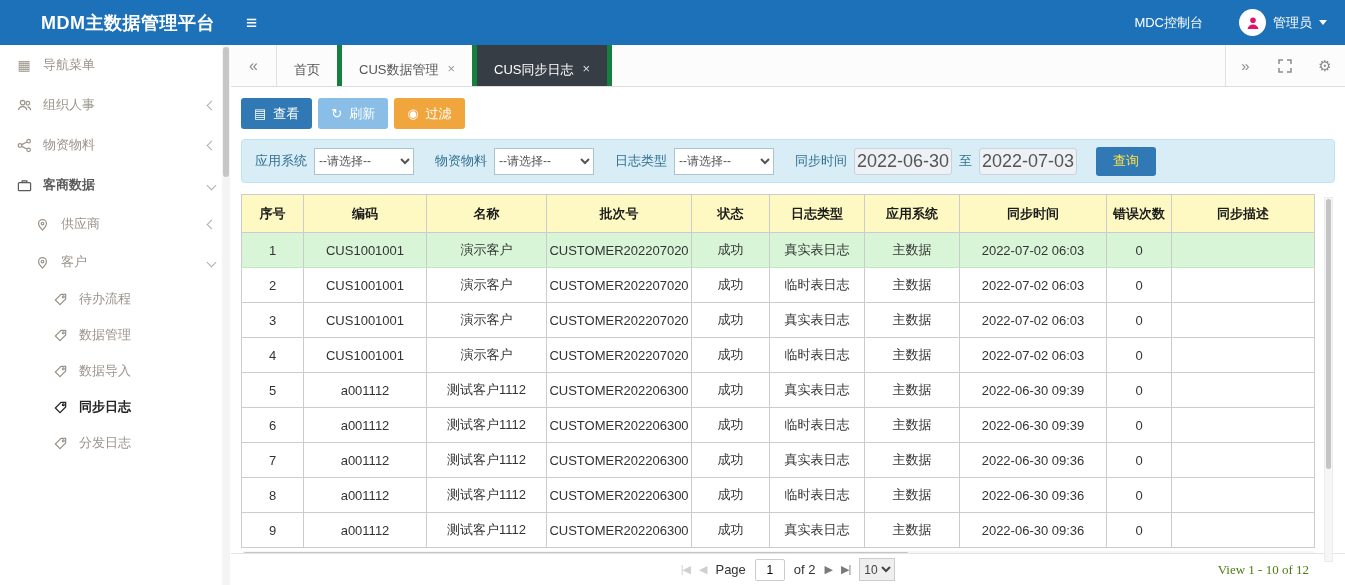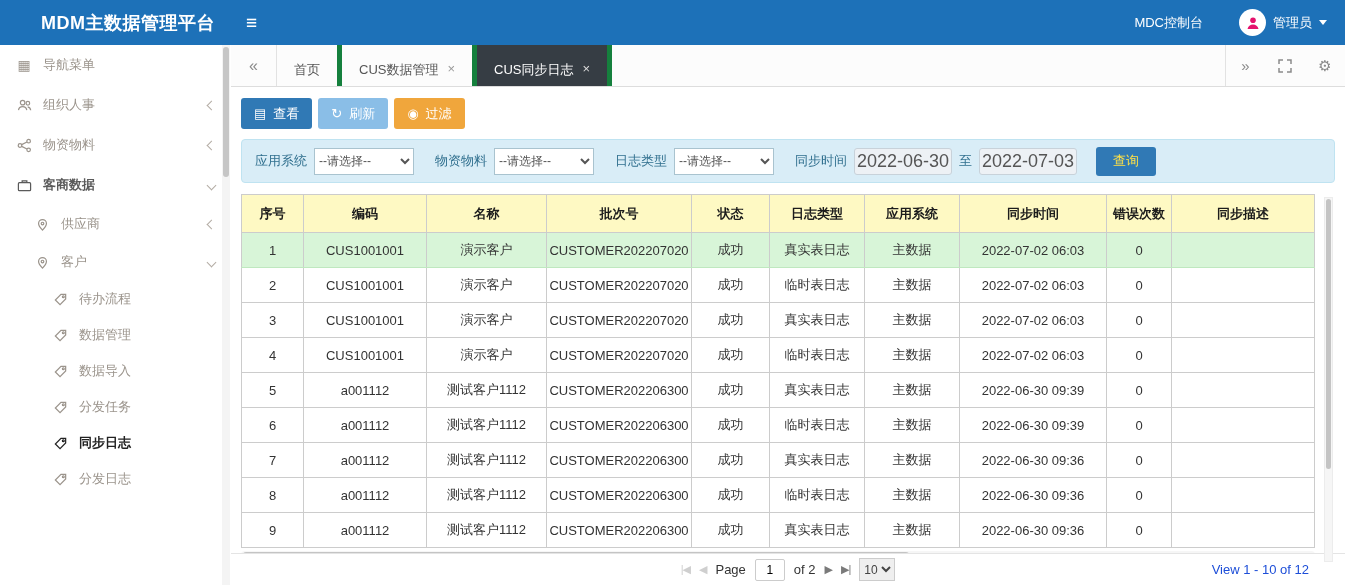--- a/index.html
+++ b/index.html
@@ -80,21 +80,21 @@
 
   
   .pagination { position:absolute; left:0; bottom:0; width:1114px; height:32px; border-top:1px solid #e4e4e4; background:#fff; display:flex; align-items:center; padding:0 16px; }
   .pg-center { margin:0 auto; display:flex; align-items:center; gap:9px; color:#9a9a9a; }
   .pg-btn { font-size:11px; cursor:pointer; letter-spacing:-1px; }
   .pg-btn.disabled { color:#cfcfcf; }
   .pg-btn.enabled { color:#7a7a7a; }
   .pg-text { color:#333; font-size:13px; }
   .page-input { width:30px; height:22px; border:1px solid #ccc; border-radius:2px; text-align:center; font-size:12px; font-family:inherit; }
   .pagesize-select { height:23px; font-size:12px; font-family:inherit; border:1px solid #ccc; color:#444; }
-  .pg-view { position:absolute; right:36px; color:#1d4ed8; font-size:13px; }
+  .pg-view { position:absolute; right:36px; color:#4d7c0f; font-size:13px;font-family:Liberation Serif, serif; }
 </style>
 </head>
 <body>
 
 <div class="app-header">
   <div class="brand">MDM主数据管理平台</div>
   <div class="menu-toggle">≡</div>
   <div class="hd-spacer"></div>
   <div class="console-label">MDC控制台</div>
   <div class="user-area">
@@ -187,29 +187,20 @@
     <span class="si-label">数据管理</span>
   </div>
   <div class="side-item lvl2">
     <span class="si-icon">
       <svg viewBox="0 0 16 16">
           <path d="M8.5 2.5h5v5l-6 6-5-5z"></path>
           <circle cx="11" cy="5" r="1"></circle>
         </svg>
     </span>
     <span class="si-label">数据导入</span>
-  </div>
-  <div class="side-item lvl2">
-    <span class="si-icon">
-      <svg viewBox="0 0 16 16">
-          <path d="M8.5 2.5h5v5l-6 6-5-5z"></path>
-          <circle cx="11" cy="5" r="1"></circle>
-        </svg>
-    </span>
-    <span class="si-label">分发任务</span>
   </div>
   <div class="side-item lvl2 active-leaf">
     <span class="si-icon">
       <svg viewBox="0 0 16 16">
           <path d="M8.5 2.5h5v5l-6 6-5-5z"></path>
           <circle cx="11" cy="5" r="1"></circle>
         </svg>
     </span>
     <span class="si-label">同步日志</span>
   </div>

